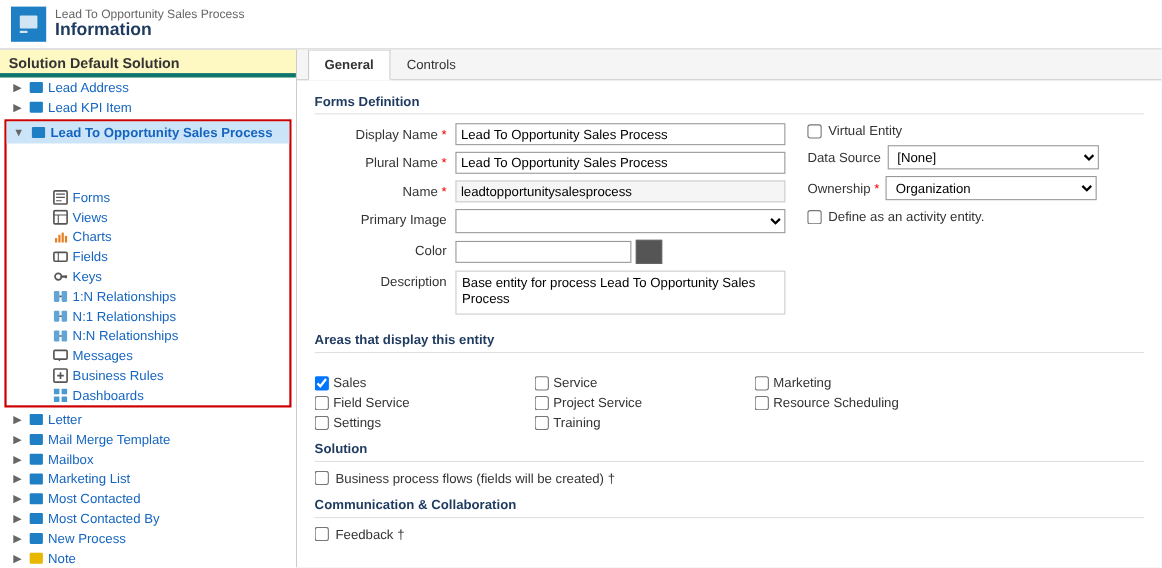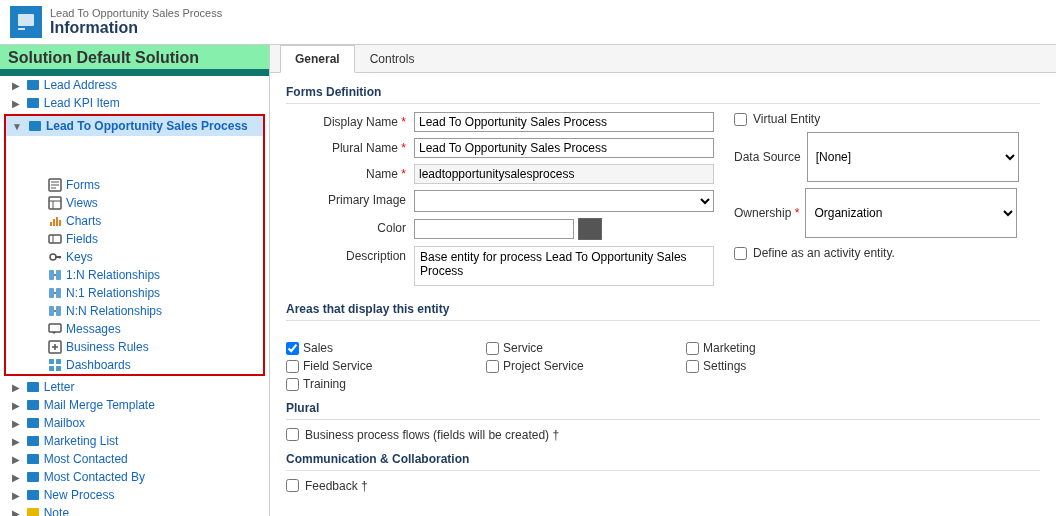--- a/index.html
+++ b/index.html
@@ -11,21 +11,21 @@
     .header-icon svg { fill: white; }
     .header-title-area { display: flex; flex-direction: column; }
     .header-breadcrumb { font-size: 11px; color: #666; }
     .header-main-title { font-size: 16px; font-weight: bold; color: #1e3a5f; }
 
     
     .main-layout { display: flex; flex: 1; overflow: hidden; }
 
     
     .sidebar { width: 270px; background: #fff; border-right: 1px solid #ccc; overflow-y: auto; flex-shrink: 0; }
-    .sidebar-section-label { font-size: 16px; font-weight: bold; color: #333; padding: 4px 8px 2px 8px; background: #86efac; border-bottom: 7px solid #0f766e; }
+    .sidebar-section-label { font-size: 13px; font-weight: bold; color: #333; padding: 4px 8px 2px 8px; background: #fef9c3; border-bottom: 4px solid #0f766e; }
     .sidebar-item { display: flex; align-items: center; gap: 4px; padding: 2px 8px 2px 12px; cursor: pointer; color: #1565c0; }
     .sidebar-item-group { border: 2px solid #cc0000; margin: 2px 4px; }
     .sidebar-item-group .group-header { display: flex; align-items: center; gap: 4px; padding: 3px 6px; background: #cce4f7; cursor: pointer; font-weight: bold; color: #1565c0; }
     .sidebar-item-group .group-items { padding-left: 24px; margin-top: 40px; }
     .sidebar-item-group .group-items .sidebar-item { padding-left: 18px; }
     .sidebar-expand { color: #666; font-size: 10px; margin-right: 2px; cursor: pointer; }
 
     
     .content { flex: 1; background: #fff; overflow-y: auto; display: flex; flex-direction: column; }
 
@@ -49,21 +49,21 @@
     .color-swatch { width: 24px; height: 22px; background: #555; border: 1px solid #666; cursor: pointer; }
     .description-box { width: 300px; padding: 3px 5px; border: 1px solid #ccc; font-size: 12px; min-height: 40px; background: #fff; resize: none; }
 
     
     .form-two-col { display: flex; gap: 20px; }
     .form-col-left { flex: 0 0 400px; }
     .form-col-right { flex: 1; }
     .right-field-row { display: flex; align-items: center; gap: 6px; margin-bottom: 6px; }
     .checkbox { width: 13px; height: 13px; flex-shrink: 0; }
     .right-label { font-size: 12px; color: #333; }
-    .right-select { width: 212px; padding: 16px 4px; border: 1px solid #999; font-size: 12px; background: #fff; appearance: auto; }
+    .right-select { width: 192px; padding: 2px 4px; border: 1px solid #999; font-size: 12px; background: #fff; appearance: auto; }
 
     
     .areas-grid { display: flex; flex-wrap: wrap; gap: 4px 0; margin-top: 20px; }
     .area-item { display: flex; align-items: center; gap: 4px; width: 200px; }
     .area-label { font-size: 12px; color: #333; }
 
     
     .process-item { display: flex; align-items: flex-start; gap: 6px; margin-top: 4px; }
     .process-label { font-size: 12px; color: #333; }
 
@@ -394,31 +394,35 @@
           <div class="area-item">
             <input type="checkbox" class="checkbox" style="">
             <span class="area-label">Field Service</span>
           </div>
           <div class="area-item">
             <input type="checkbox" class="checkbox" style="">
             <span class="area-label">Project Service</span>
           </div>
           <div class="area-item">
             <input type="checkbox" class="checkbox" style="">
+            <span class="area-label">Resource Scheduling</span>
+          </div>
+          <div class="area-item">
+            <input type="checkbox" class="checkbox" style="">
             <span class="area-label">Settings</span>
           </div>
           <div class="area-item">
             <input type="checkbox" class="checkbox" style="">
             <span class="area-label">Training</span>
           </div>
         </div>
       </div>
 
       <div style="margin-top:10px;">
-        <div class="section-title">Plural</div>
+        <div class="section-title">Solution</div>
         <div class="process-item">
           <input type="checkbox" class="checkbox" style="">
           <span class="process-label">Business process flows (fields will be created) †</span>
         </div>
       </div>
 
       <div style="margin-top:10px;">
         <div class="section-title">Communication &amp; Collaboration</div>
         <div class="process-item">
           <input type="checkbox" class="checkbox" style="">

